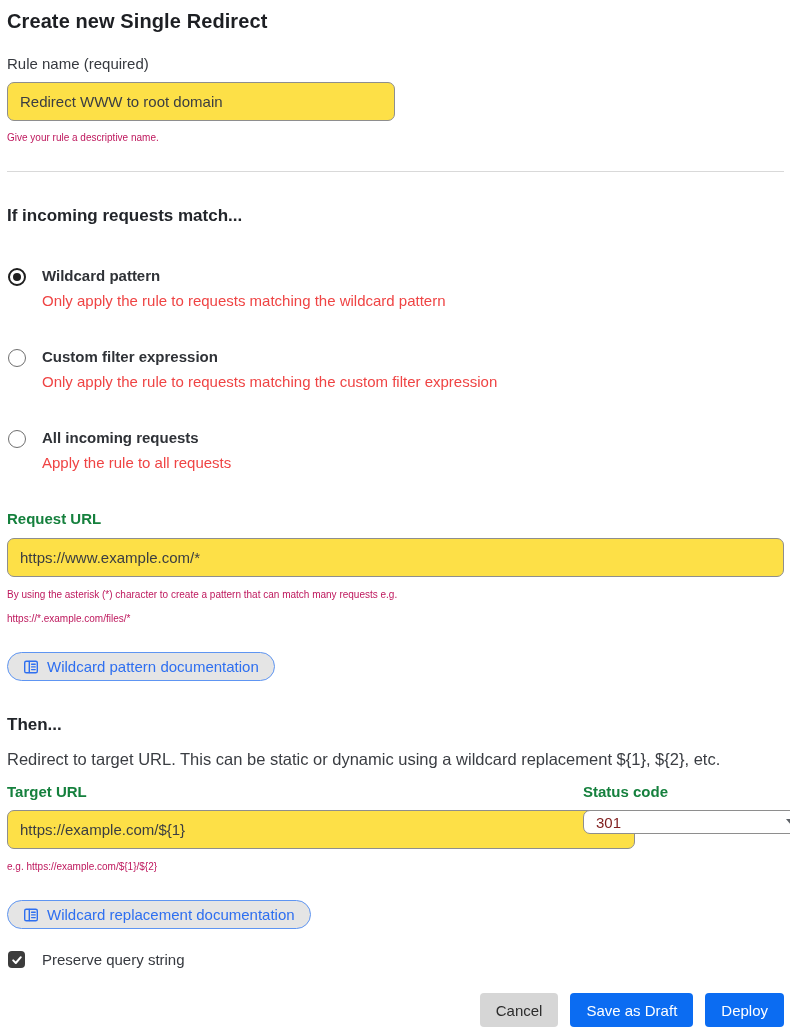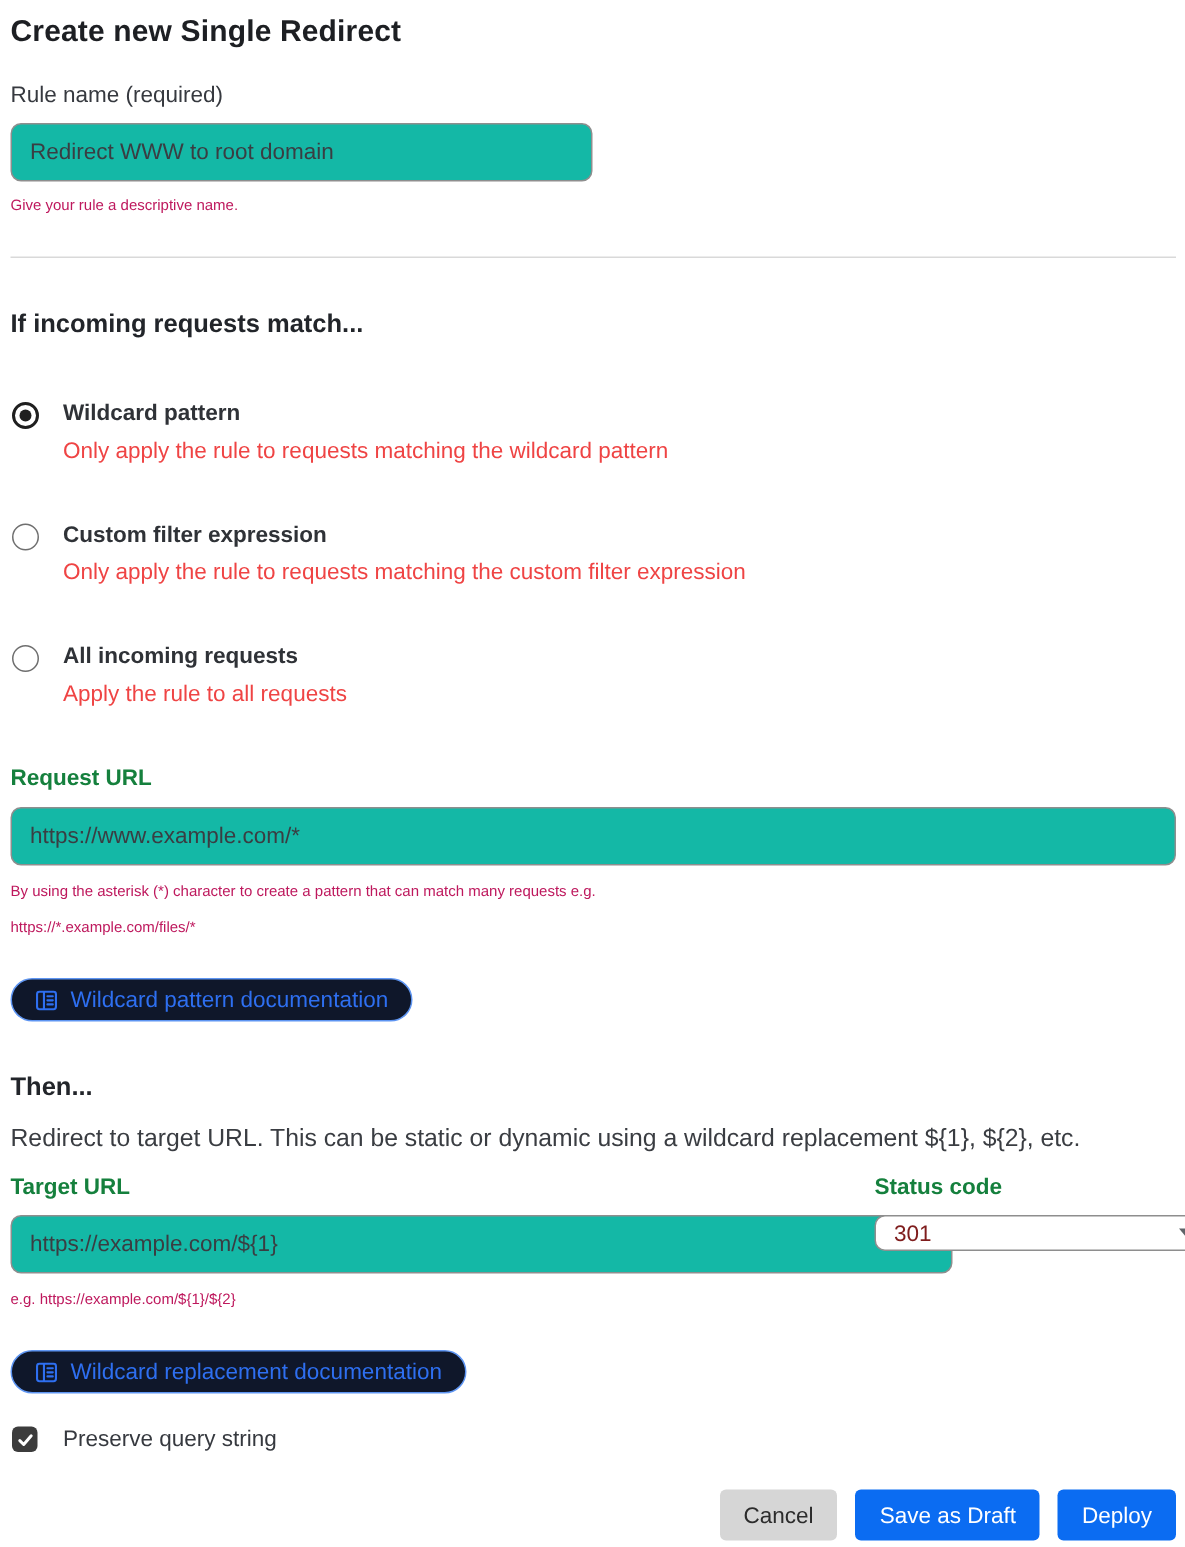--- a/index.html
+++ b/index.html
@@ -32,21 +32,21 @@
 
   .text-input {
     display: block;
     height: 39px;
     border: 1px solid #8e8e8e;
     border-radius: 7px;
     padding: 0 12px;
     font-family: "Liberation Sans", sans-serif;
     font-size: 15px;
     color: #3a3d42;
-    background: #14b8a6;
+    background: #fde047;
     outline: none;
   }
 
   .helper {
     font-size: 10px;
     line-height: 24px;
     color: #be185d;
   }
 
   .rule-name-group { margin-top: 20px; }
@@ -96,21 +96,21 @@
   .request-url-group .text-input { width: 777px; margin-top: 9px; }
   .request-url-group .helper { margin-top: 6px; }
 
   .doc-button {
     margin-top: 21px;
     display: inline-flex;
     align-items: center;
     gap: 8px;
     height: 29px;
     padding: 0 15px;
-    background: #0f172a;
+    background: #e5e5e5;
     border: 1.5px solid #5e95f2;
     border-radius: 15px;
     color: #2e6ff0;
     font-family: "Liberation Sans", sans-serif;
     font-size: 15px;
     cursor: pointer;
   }
   .doc-button svg { display: block; }
 
   .then-heading { margin-top: 34px; }

